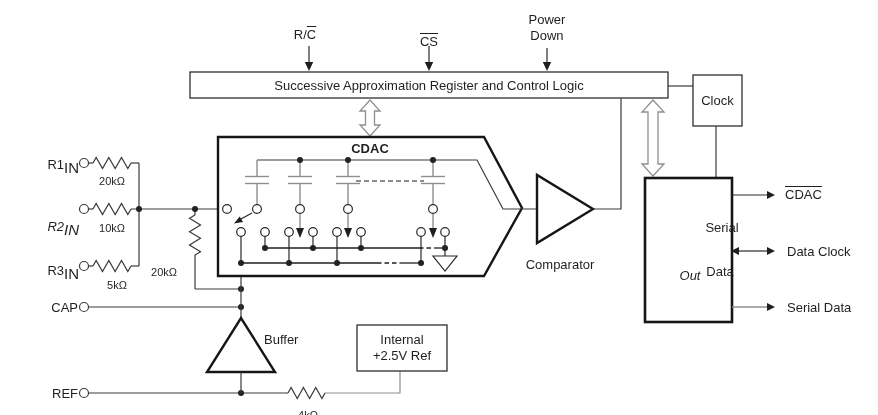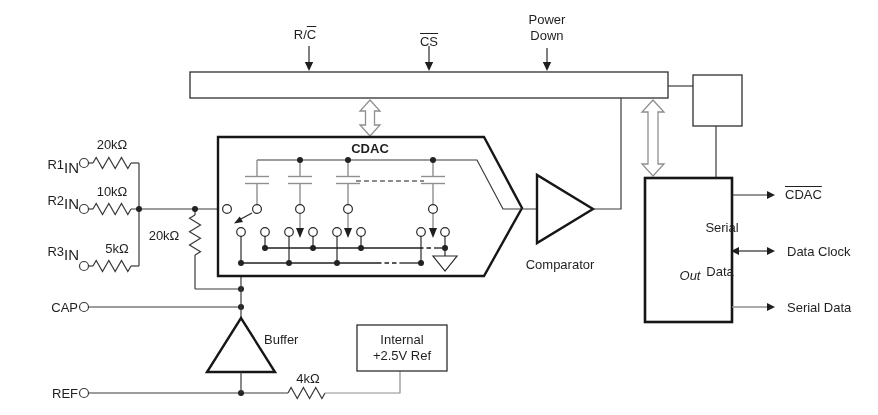--- a/index.html
+++ b/index.html
@@ -6,21 +6,21 @@
   .stage{position:relative;width:878px;height:415px;background:#ffffff;overflow:hidden;
          font-family:"Liberation Sans",sans-serif;color:#1f1f1f;}
   svg{position:absolute;left:0;top:0;}
   .lbl{position:absolute;font-size:13px;line-height:15px;white-space:nowrap;color:#1f1f1f;}
   .ctr{transform:translateX(-50%);}
   .boxlbl{position:absolute;display:flex;align-items:center;justify-content:center;
           text-align:center;font-size:13px;color:#1f1f1f;}
   .ovl{text-decoration:overline;}
   .sub{font-size:15px;position:relative;top:3.5px;letter-spacing:0;}
   .bold{font-weight:bold;}
-  .rlbl{font-size:13px;}
+  .rlbl{font-size:11px;margin-top:37px;}
   .two-line{line-height:16px;text-align:center;}
 </style>
 </head>
 <body>
 
 <div class="stage">
 
 <svg width="878" height="415" viewBox="0 0 878 415">
 
   <g stroke="#2a2a2a" stroke-width="1.2" fill="#1f1f1f">
@@ -242,21 +242,27 @@
   </g>
 </svg>
 
   <div class="lbl ctr" style="left:305px;top:27px;"><span>R/</span><span class="ovl">C</span></div>
   <div class="lbl ctr" style="left:429px;top:28px;margin-top:6px;"><span class="ovl">CS</span></div>
   <div class="lbl ctr two-line" style="left:547px;top:12px;">
     <div>Power</div>
       <div>Down</div>
   </div>
 
+  <div class="boxlbl" style="left:190px;top:72px;width:478px;height:26px;">
+      <span>Successive Approximation Register and Control Logic</span>
+    </div>
   <div class="lbl ctr bold" style="left:370px;top:141px;"><span>CDAC</span></div>
+  <div class="boxlbl" style="left:693px;top:75px;width:49px;height:51px;">
+      <span>Clock</span>
+    </div>
 
   <div class="lbl ctr" style="left:690px;top:220px;margin-left:32px;"><span>Serial</span></div>
   <div class="lbl ctr" style="left:720px;top:244px;margin-top:20px;"><span>Data</span></div>
   <div class="lbl ctr" style="left:690px;top:268px;font-style:italic;"><span>Out</span></div>
 
   <div class="lbl ctr" style="left:560px;top:257px;"><span>Comparator</span></div>
   <div class="lbl" style="left:264px;top:332px;"><span>Buffer</span></div>
 
   <div class="boxlbl two-line" style="left:357px;top:325px;width:90px;height:46px;">
     <div>
@@ -265,22 +271,22 @@
       </div>
   </div>
 
   <div class="lbl ctr rlbl" style="left:112px;top:137px;"><span>20kΩ</span></div>
   <div class="lbl ctr rlbl" style="left:112px;top:184px;"><span>10kΩ</span></div>
   <div class="lbl ctr rlbl" style="left:117px;top:241px;"><span>5kΩ</span></div>
   <div class="lbl ctr rlbl" style="left:164px;top:228px;"><span>20kΩ</span></div>
   <div class="lbl ctr rlbl" style="left:308px;top:371px;"><span>4kΩ</span></div>
 
   <div class="lbl" style="right:799px;top:156px;"><span>R1</span><span class="sub">IN</span></div>
-  <div class="lbl" style="right:799px;top:192px;"><span>R2</span><span class="sub">IN</span></div>
-  <div class="lbl" style="right:799px;top:243px;"><span>R3</span><span class="sub">IN</span></div>
+  <div class="lbl" style="right:799px;top:218px;font-style:italic;"><span>R2</span><span class="sub">IN</span></div>
+  <div class="lbl" style="right:799px;top:262px;"><span>R3</span><span class="sub">IN</span></div>
   <div class="lbl" style="right:800px;top:300px;"><span>CAP</span></div>
   <div class="lbl" style="right:800px;top:386px;"><span>REF</span></div>
 
   <div class="lbl" style="left:785px;top:187px;"><span class="ovl">CDAC</span></div>
   <div class="lbl" style="left:787px;top:244px;"><span>Data Clock</span></div>
   <div class="lbl" style="left:787px;top:300px;"><span>Serial Data</span></div>
 
 </div>
 
 </body></html>

